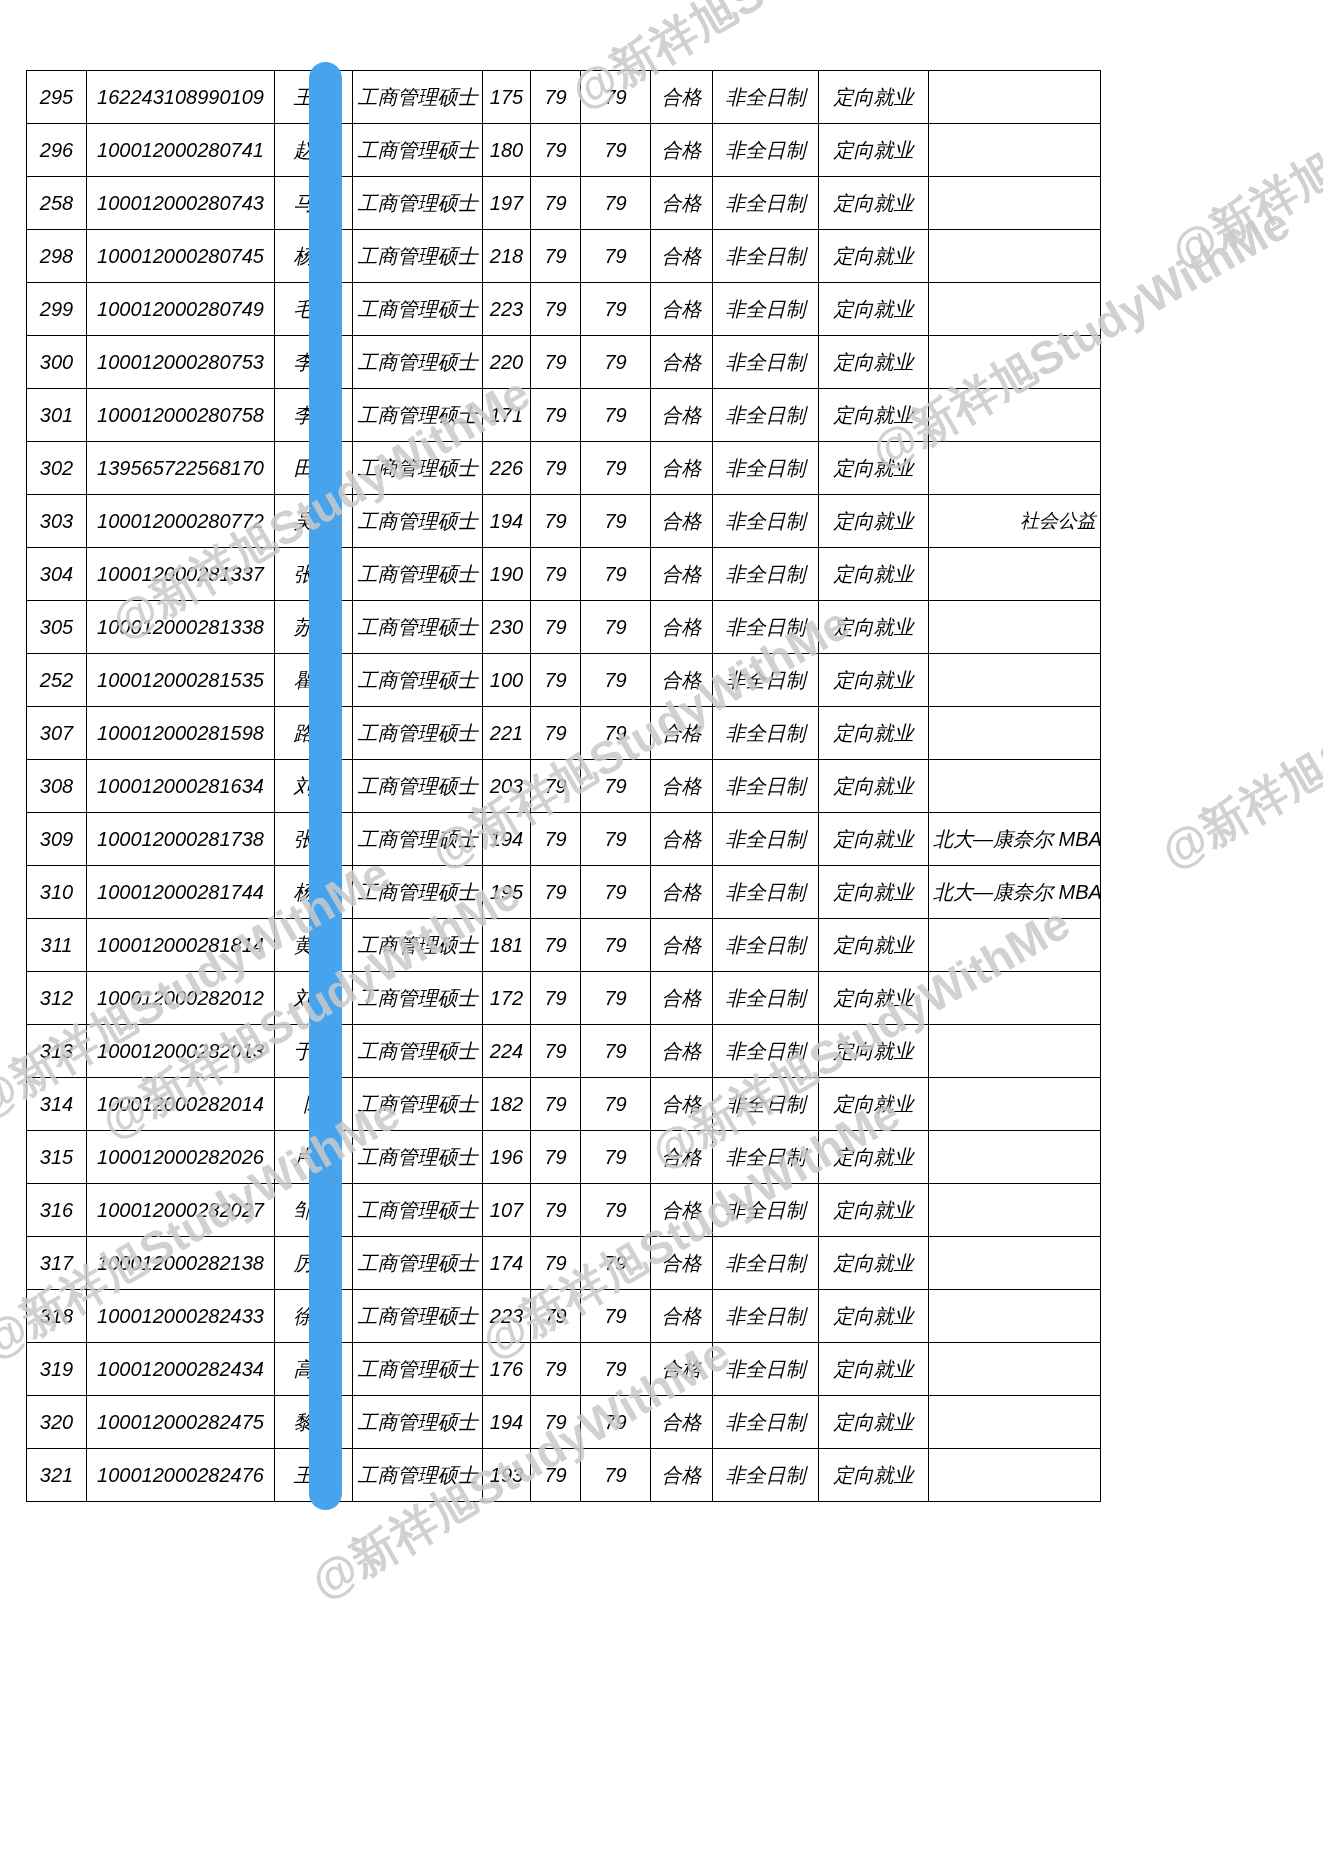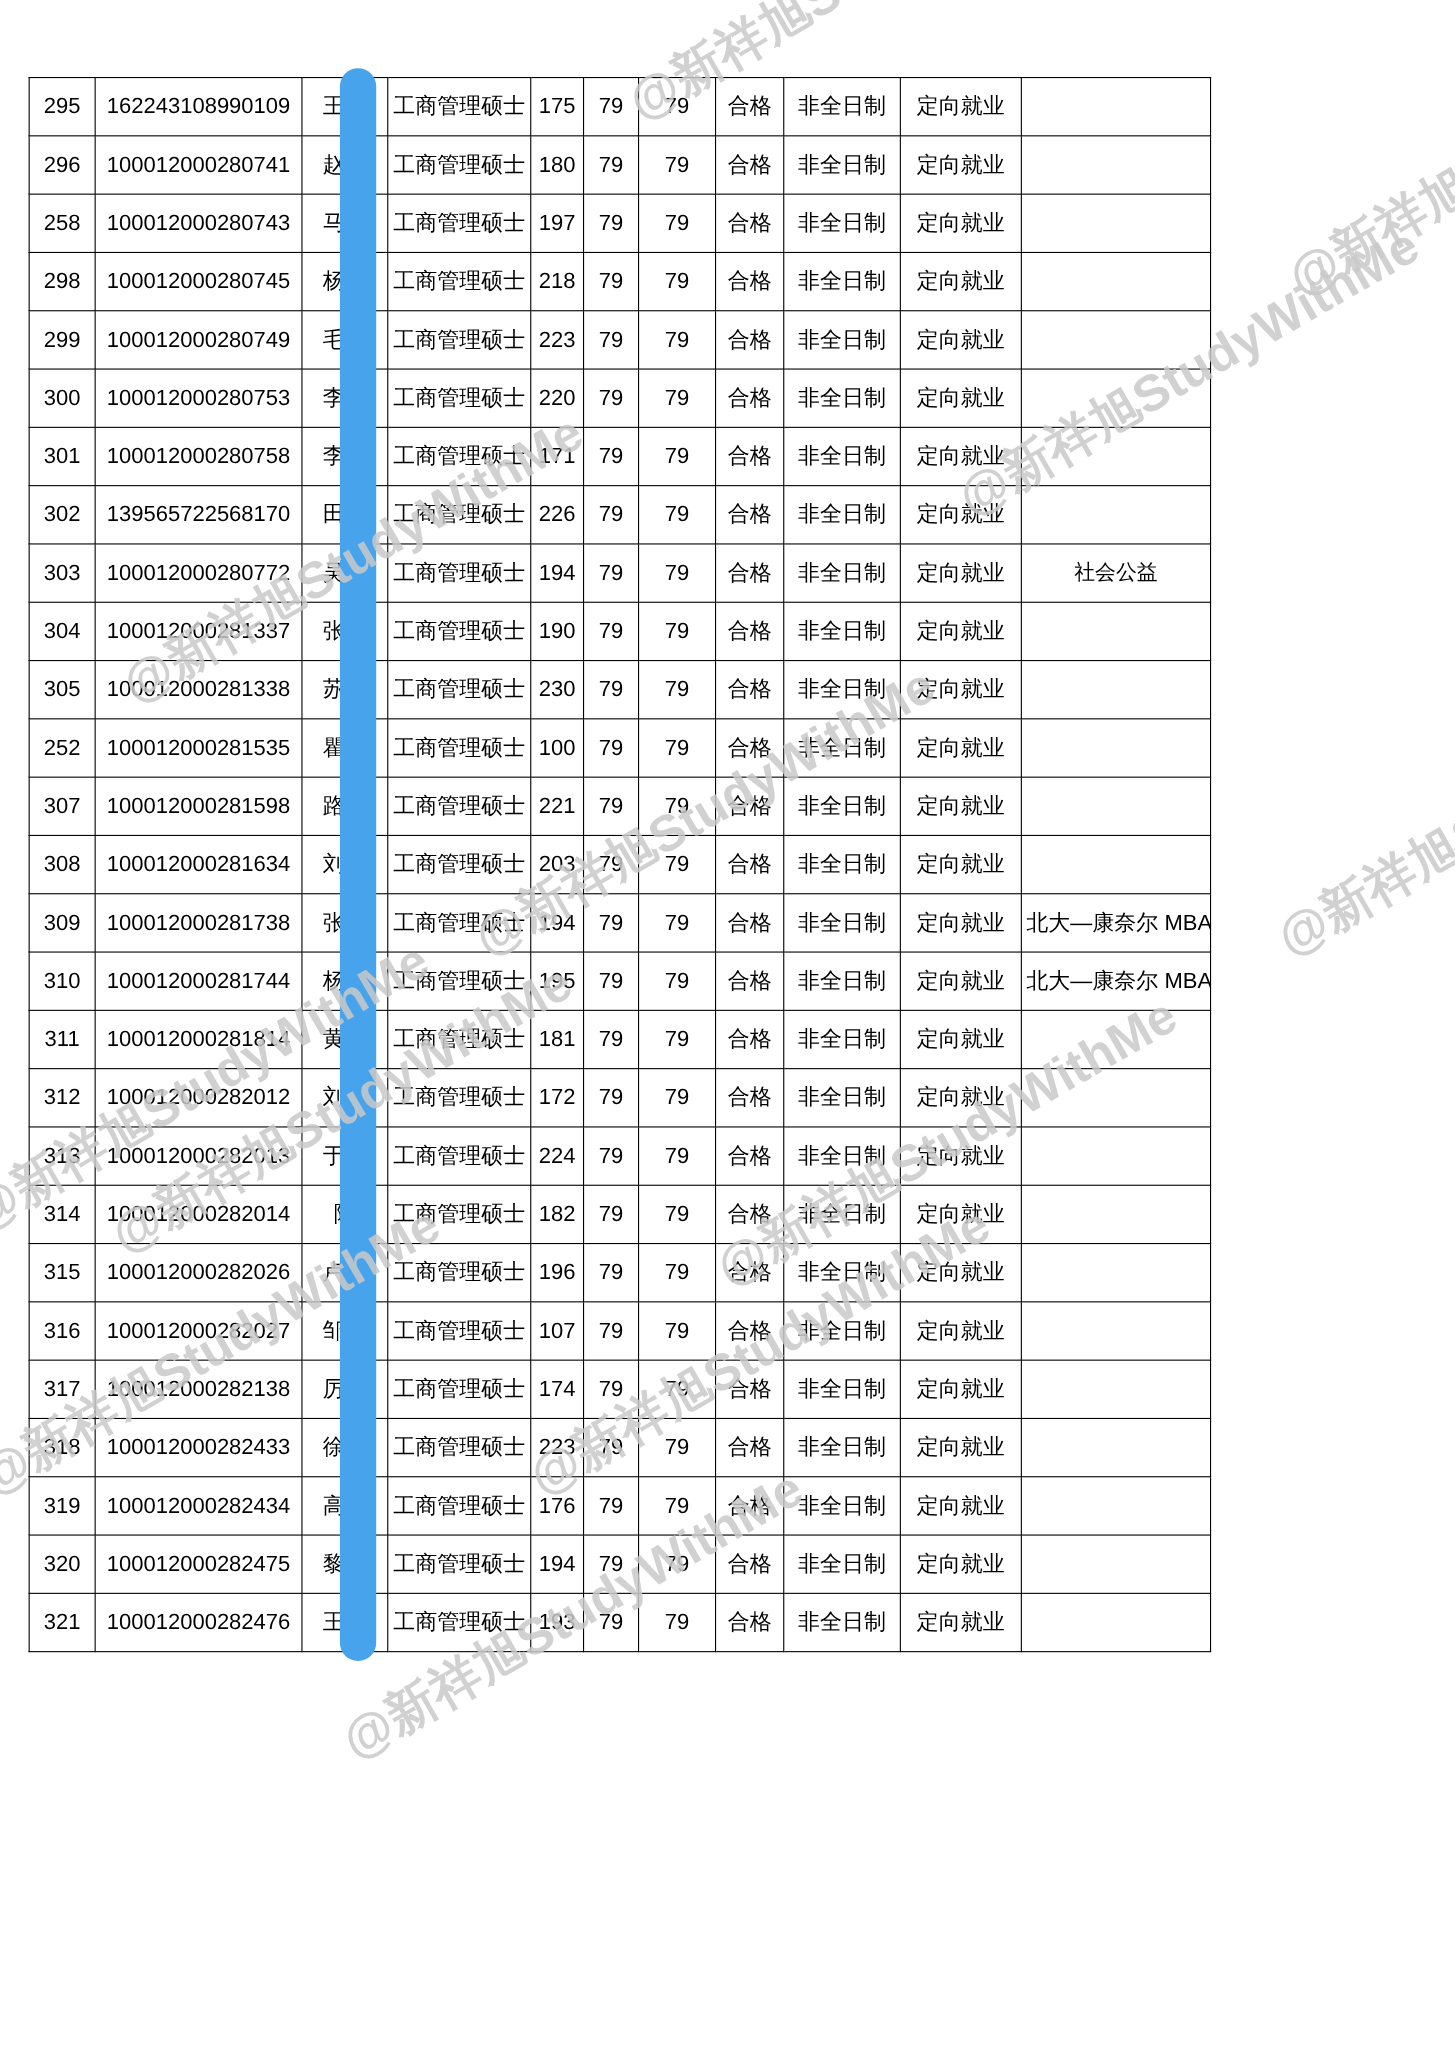--- a/index.html
+++ b/index.html
@@ -24,20 +24,21 @@
     font-family:"Liberation Sans","DejaVu Sans",sans-serif;
   }
 
   
   .table-wrap{position:absolute;left:26px;top:70px;width:1074px;z-index:2;}
   table.grid{
     border-collapse:collapse;
     width:1074px;
     table-layout:fixed;
     background:transparent;
+    font-style:italic;
   }
   table.grid td{
     border:1.6px solid #000;
     height:52px;
     padding:0 4px;
     font-size:20px;
     color:#000;
     text-align:center;
     vertical-align:middle;
     line-height:1.25;
@@ -60,21 +61,21 @@
 
   td.name{text-align:center;letter-spacing:0;}
   td.prog{font-size:19px;}
   td.note{
     text-align:left;
     font-size:15px;
     white-space:normal;
     line-height:1.22;
     padding:2px 4px;
   }
-  td.note.plain{font-size:19px;text-align:center;padding-left:4px;}
+  td.note.plain{font-size:19px;text-align:right;padding-left:4px;}
 
   
   .hl-bar{
     position:absolute;
     left:309px;top:62px;
     width:33px;height:1413px;
     background:#47a3ec;
     border-radius:17px;
     z-index:4;
   }

